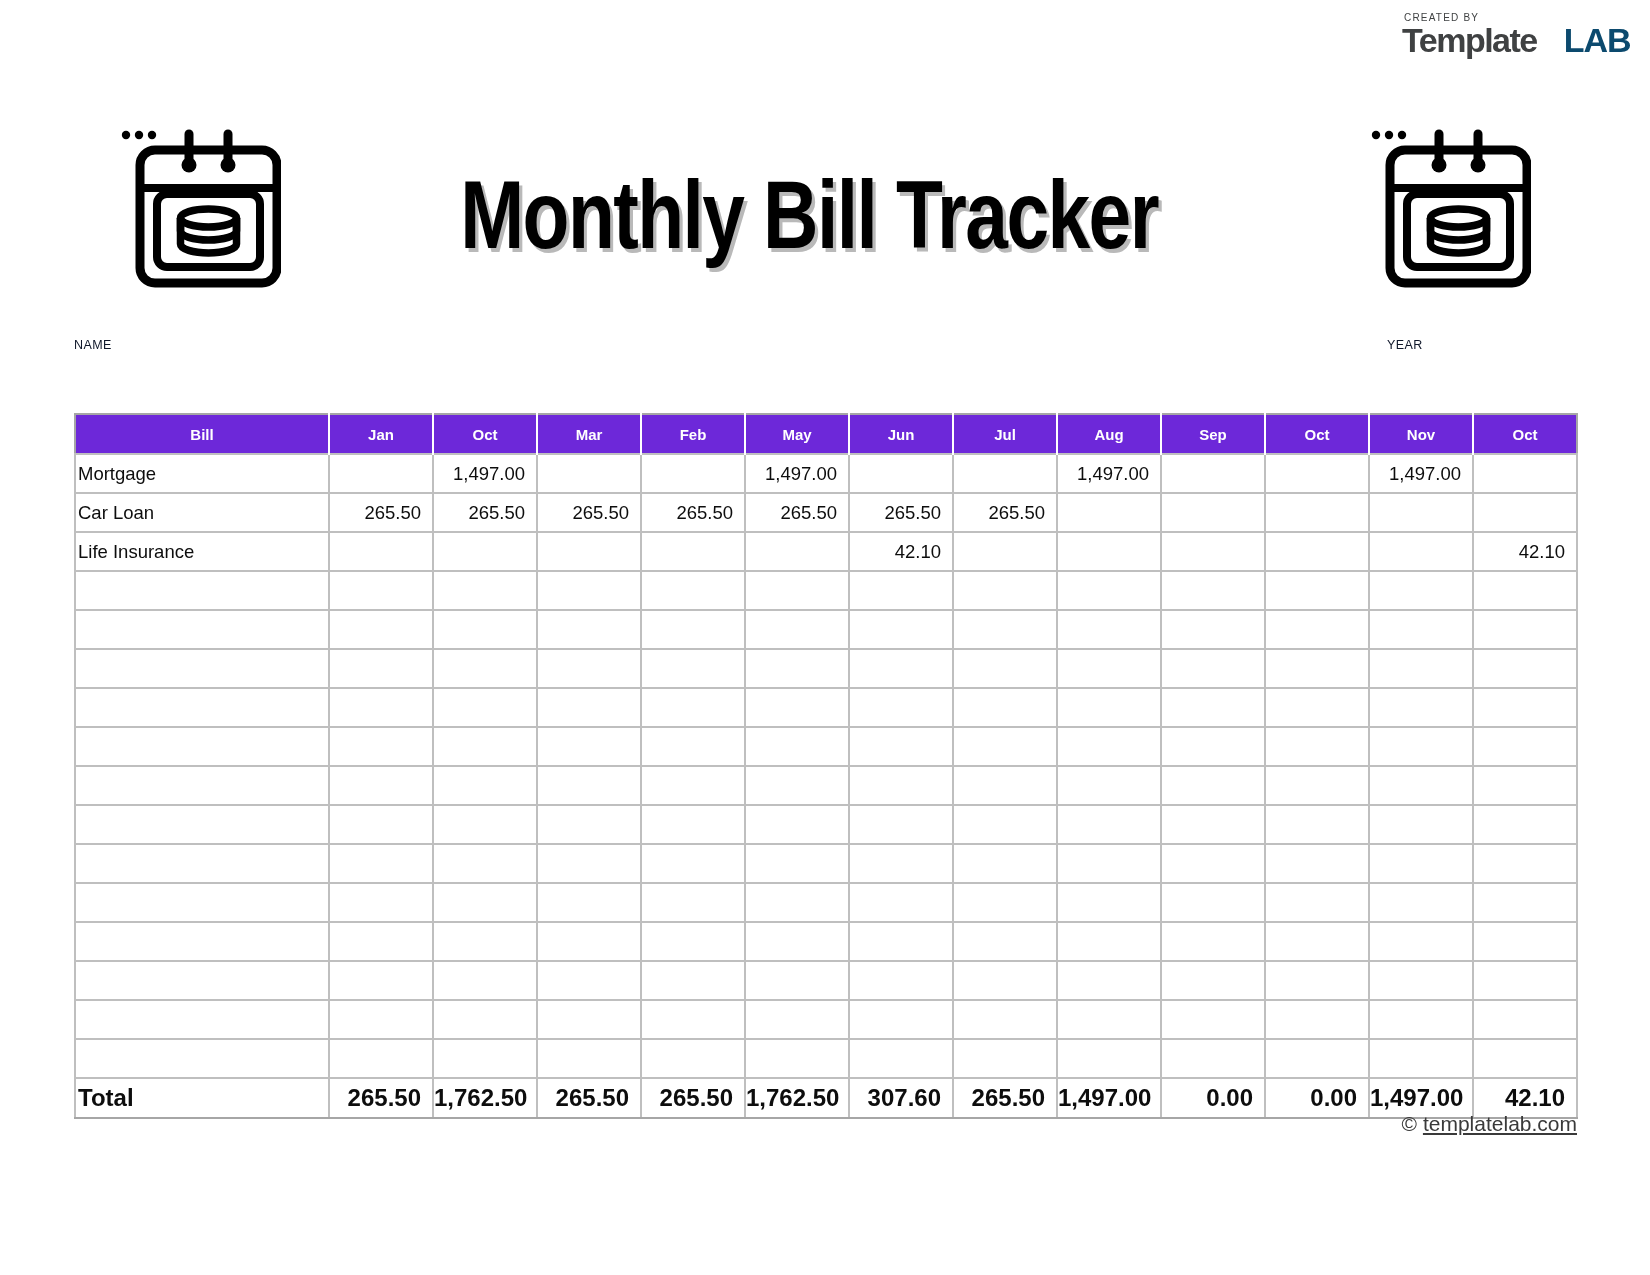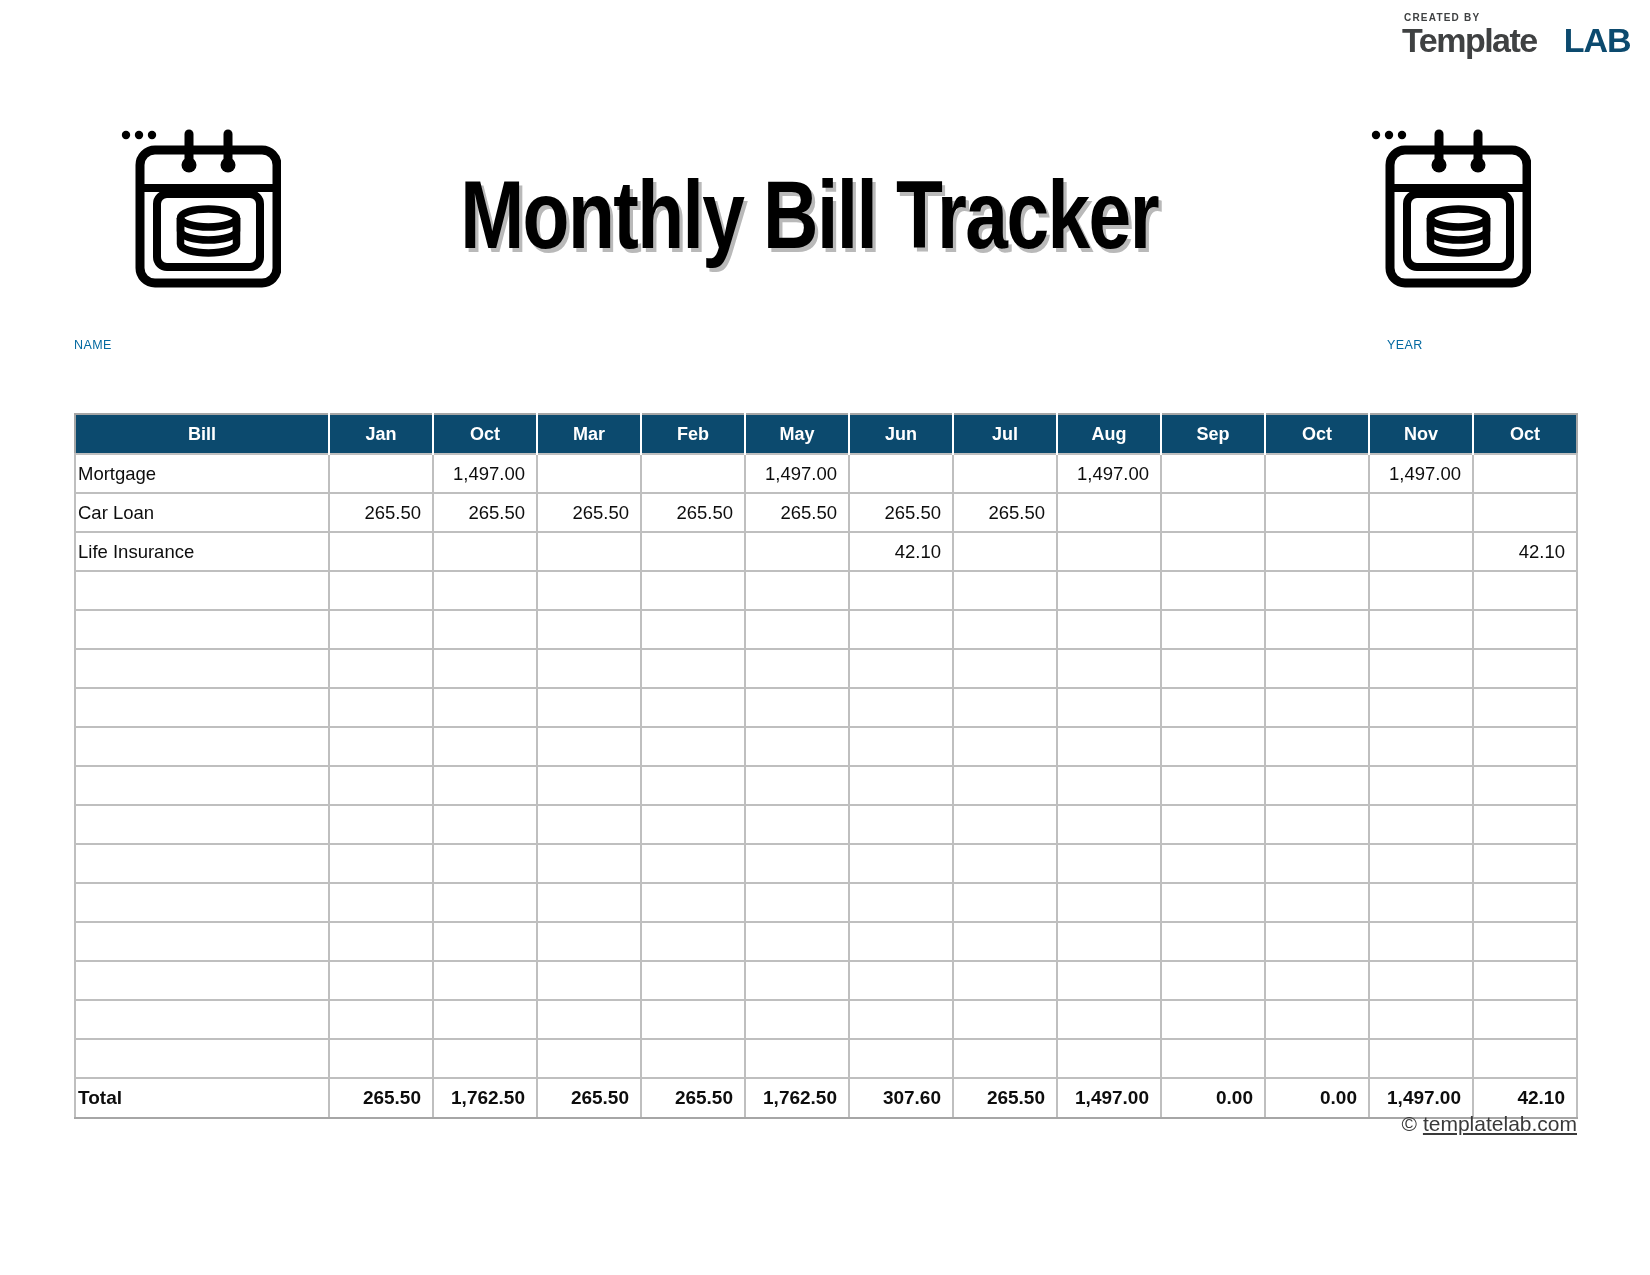--- a/index.html
+++ b/index.html
@@ -5,21 +5,21 @@
   * { margin:0; padding:0; box-sizing:border-box; }
   html,body { background:#ffffff; }
   body {
     width:1650px; height:1275px; position:relative; overflow:hidden;
     font-family:"Liberation Sans", sans-serif; color:#000;
   }
 
   
   .logo { position:absolute; left:1402px; top:12px; }
   .logo .created-by {
-    font-size:10px; font-weight:bold; letter-spacing:1.2px;
+    font-size:10px; font-weight:normal; letter-spacing:1.2px;
     color:#3f4142; margin-left:2px;
   }
   .logo .logo-main {
     font-size:34px; font-weight:bold; letter-spacing:-1.5px;
     color:#3f4142; line-height:1.0;
   }
   .logo .logo-main .lab { color:#0c4a6e; letter-spacing:-1px;margin-left:27px; }
 
   
   .cal { position:absolute; }
@@ -34,43 +34,43 @@
     transform:scaleX(0.80); transform-origin:center;
     text-shadow:4px 4px 0 #b9b9b9;
   }
 
   
   .ny { position:absolute; left:74px; top:334px; width:1503px; }
   .ny-row { display:flex; align-items:flex-end; border-bottom:2px solid #b9b9b9; padding-bottom:5px; }
   .ny-name { flex:1; font-size:27px; font-weight:bold; color:#0d0d0d; }
   .ny-year { width:190px; font-size:25px; font-weight:bold; color:#0d0d0d; }
   .ny-labels { display:flex; margin-top:4px; }
-  .ny-label { font-size:12.5px; color:#0369a1; letter-spacing:0.4px; }
+  .ny-label { font-size:12.5px; color:#0f172a; letter-spacing:0.4px; }
   .ny-label.name { flex:1; }
   .ny-label.year { width:190px; }
 
   
   .table-wrap { position:absolute; left:74px; top:413px; }
   table.bills {
     border-collapse:collapse; table-layout:fixed; width:1503px;
     border:2px solid #a6a6a6;
   }
   table.bills th {
-    background:#0c4a6e; color:#ffffff; font-size:18px; font-weight:bold;
+    background:#6d28d9; color:#ffffff; font-size:15px; font-weight:bold;
     height:40px; border-right:2px solid #ffffff; text-align:center;
   }
   table.bills th:last-child { border-right:none; }
   table.bills td {
     border:2px solid #bfbfbf; height:39px; font-size:18.5px; color:#0d0d0d;
     background:#ffffff; overflow:hidden; white-space:nowrap;
   }
   table.bills td.bill { text-align:left; padding-left:2px;border-radius:15px; }
   table.bills td.num  { text-align:right; padding-right:11px; }
   table.bills tr.total-row td {
-    font-weight:bold; font-size:19px; height:40px;
+    font-weight:bold; font-size:24px; height:40px;
     border-top:2px solid #a6a6a6; border-bottom:2px solid #a6a6a6;
   }
 
   
   .footer {
     position:absolute; left:1077px; top:1112px; width:500px;
     text-align:right; font-size:21px; color:#3a3a3a;
   }
   .footer .link { text-decoration:underline; color:#3a3a3a; cursor:pointer; }
 </style>

